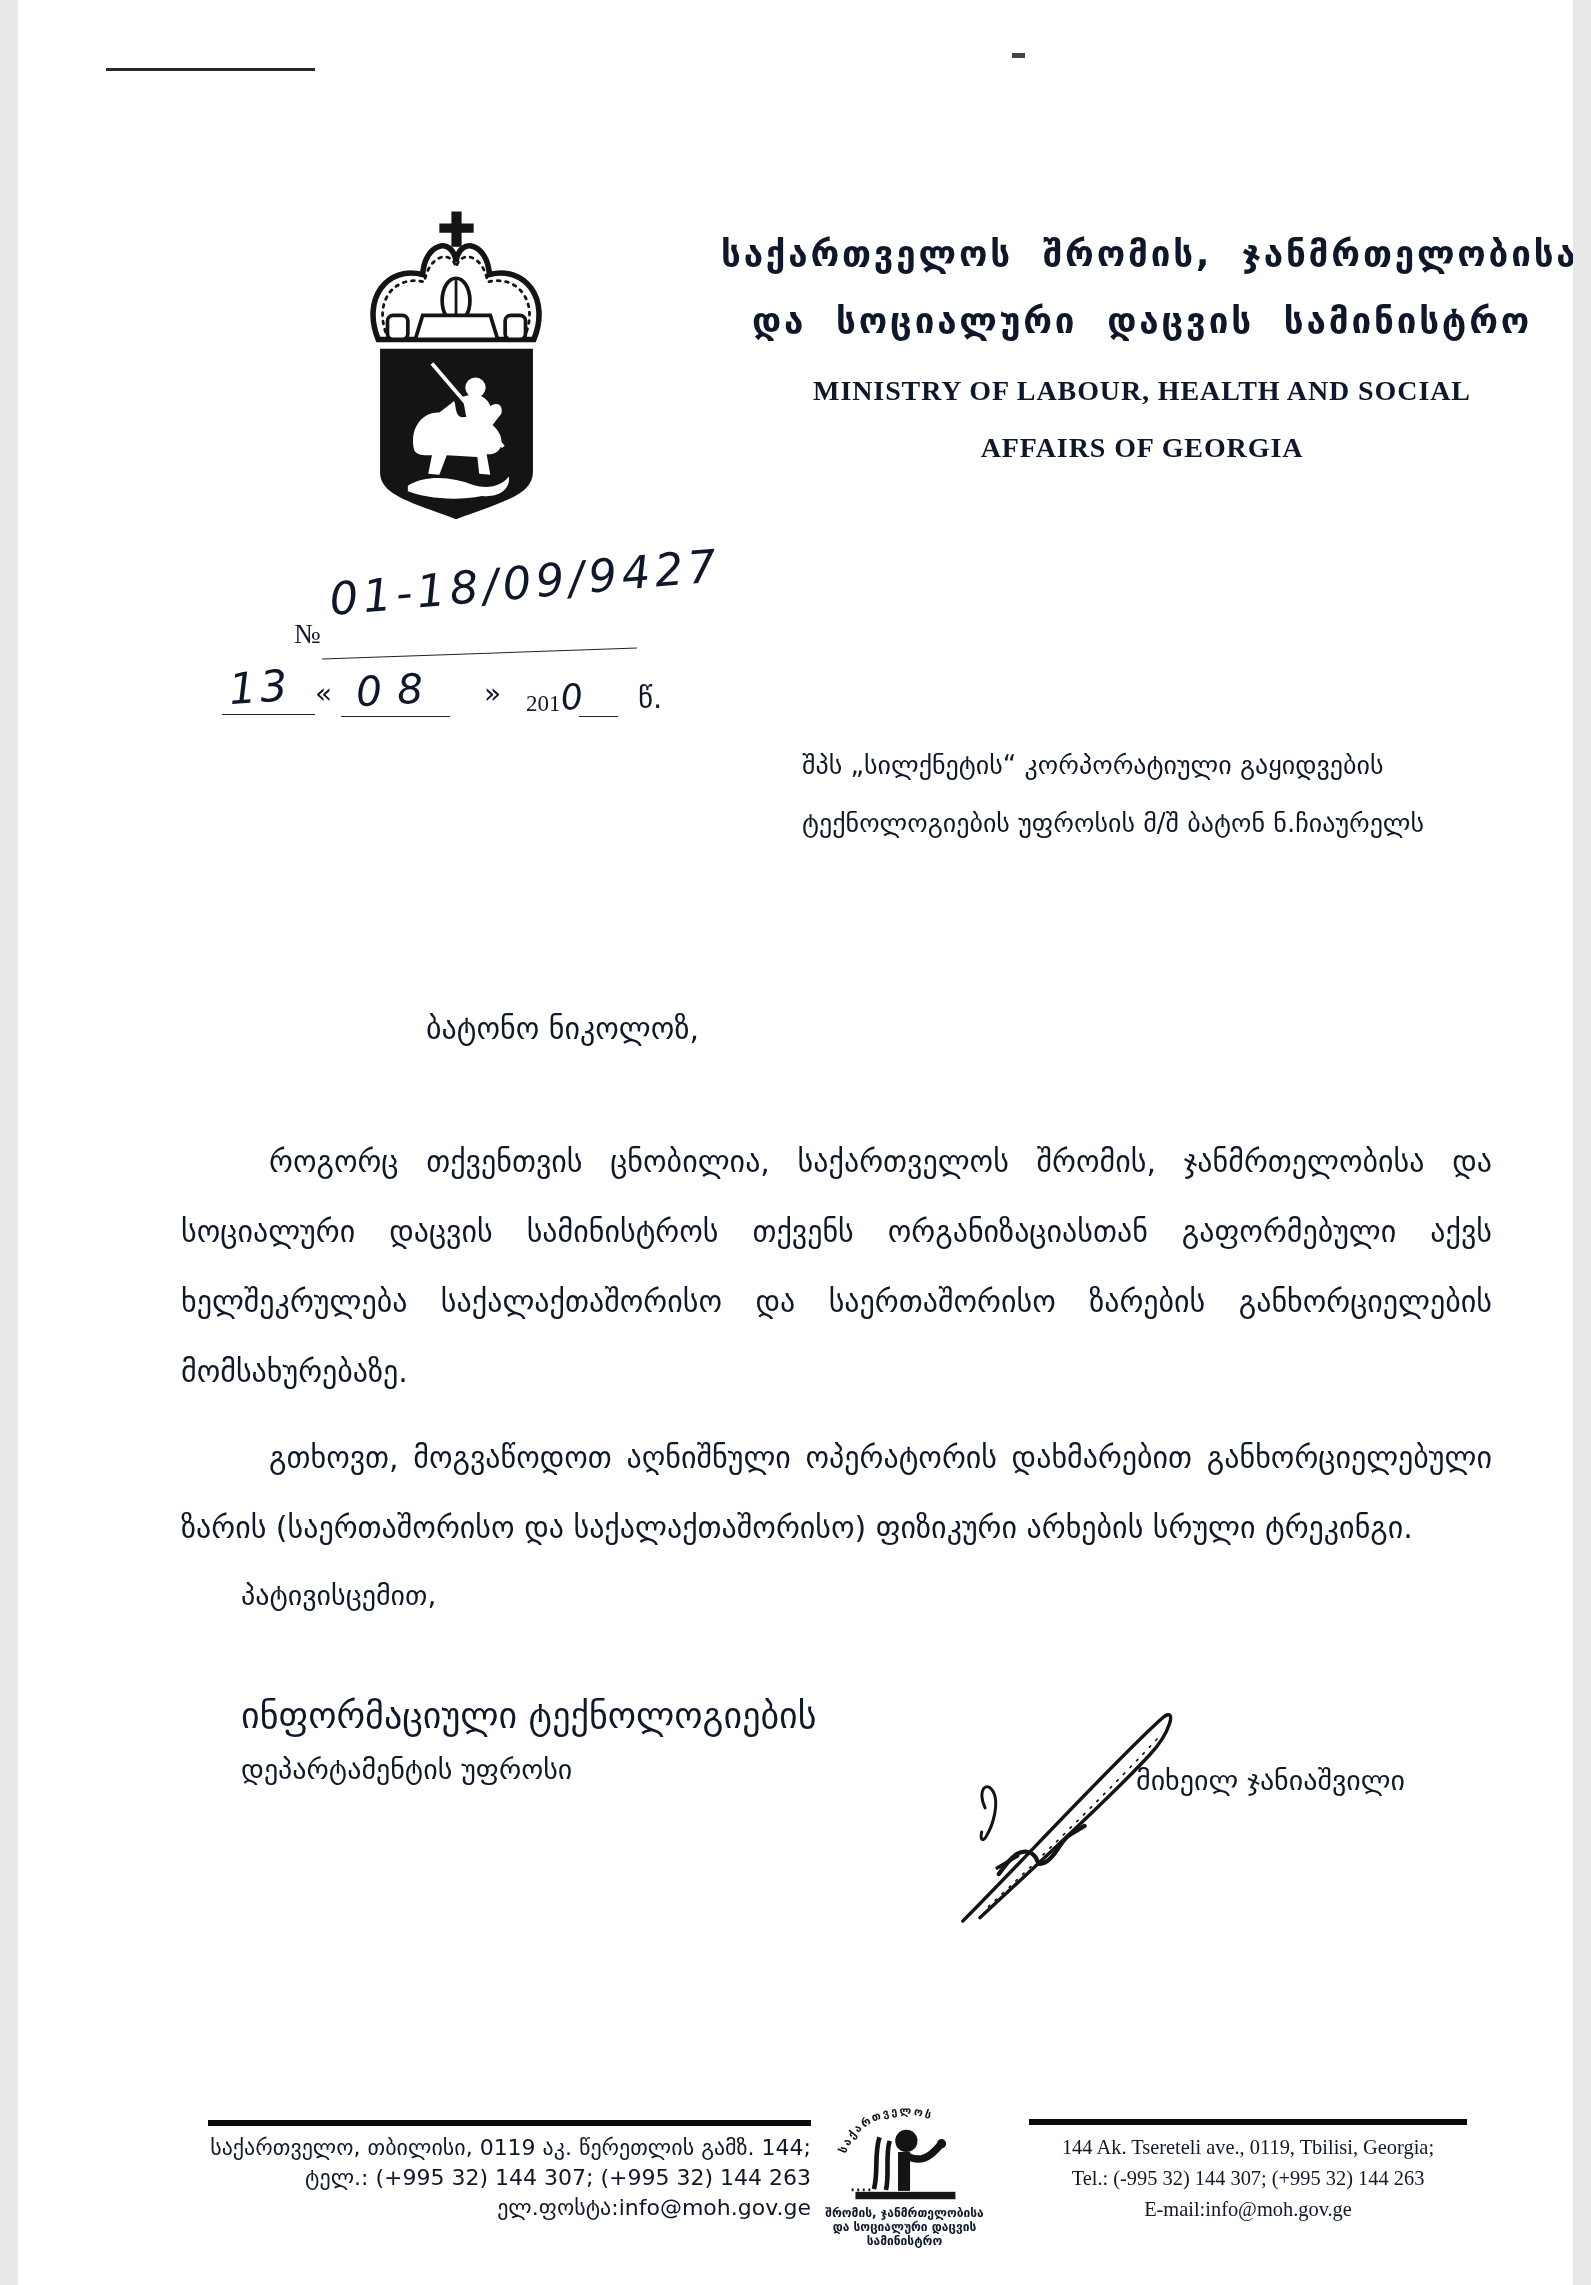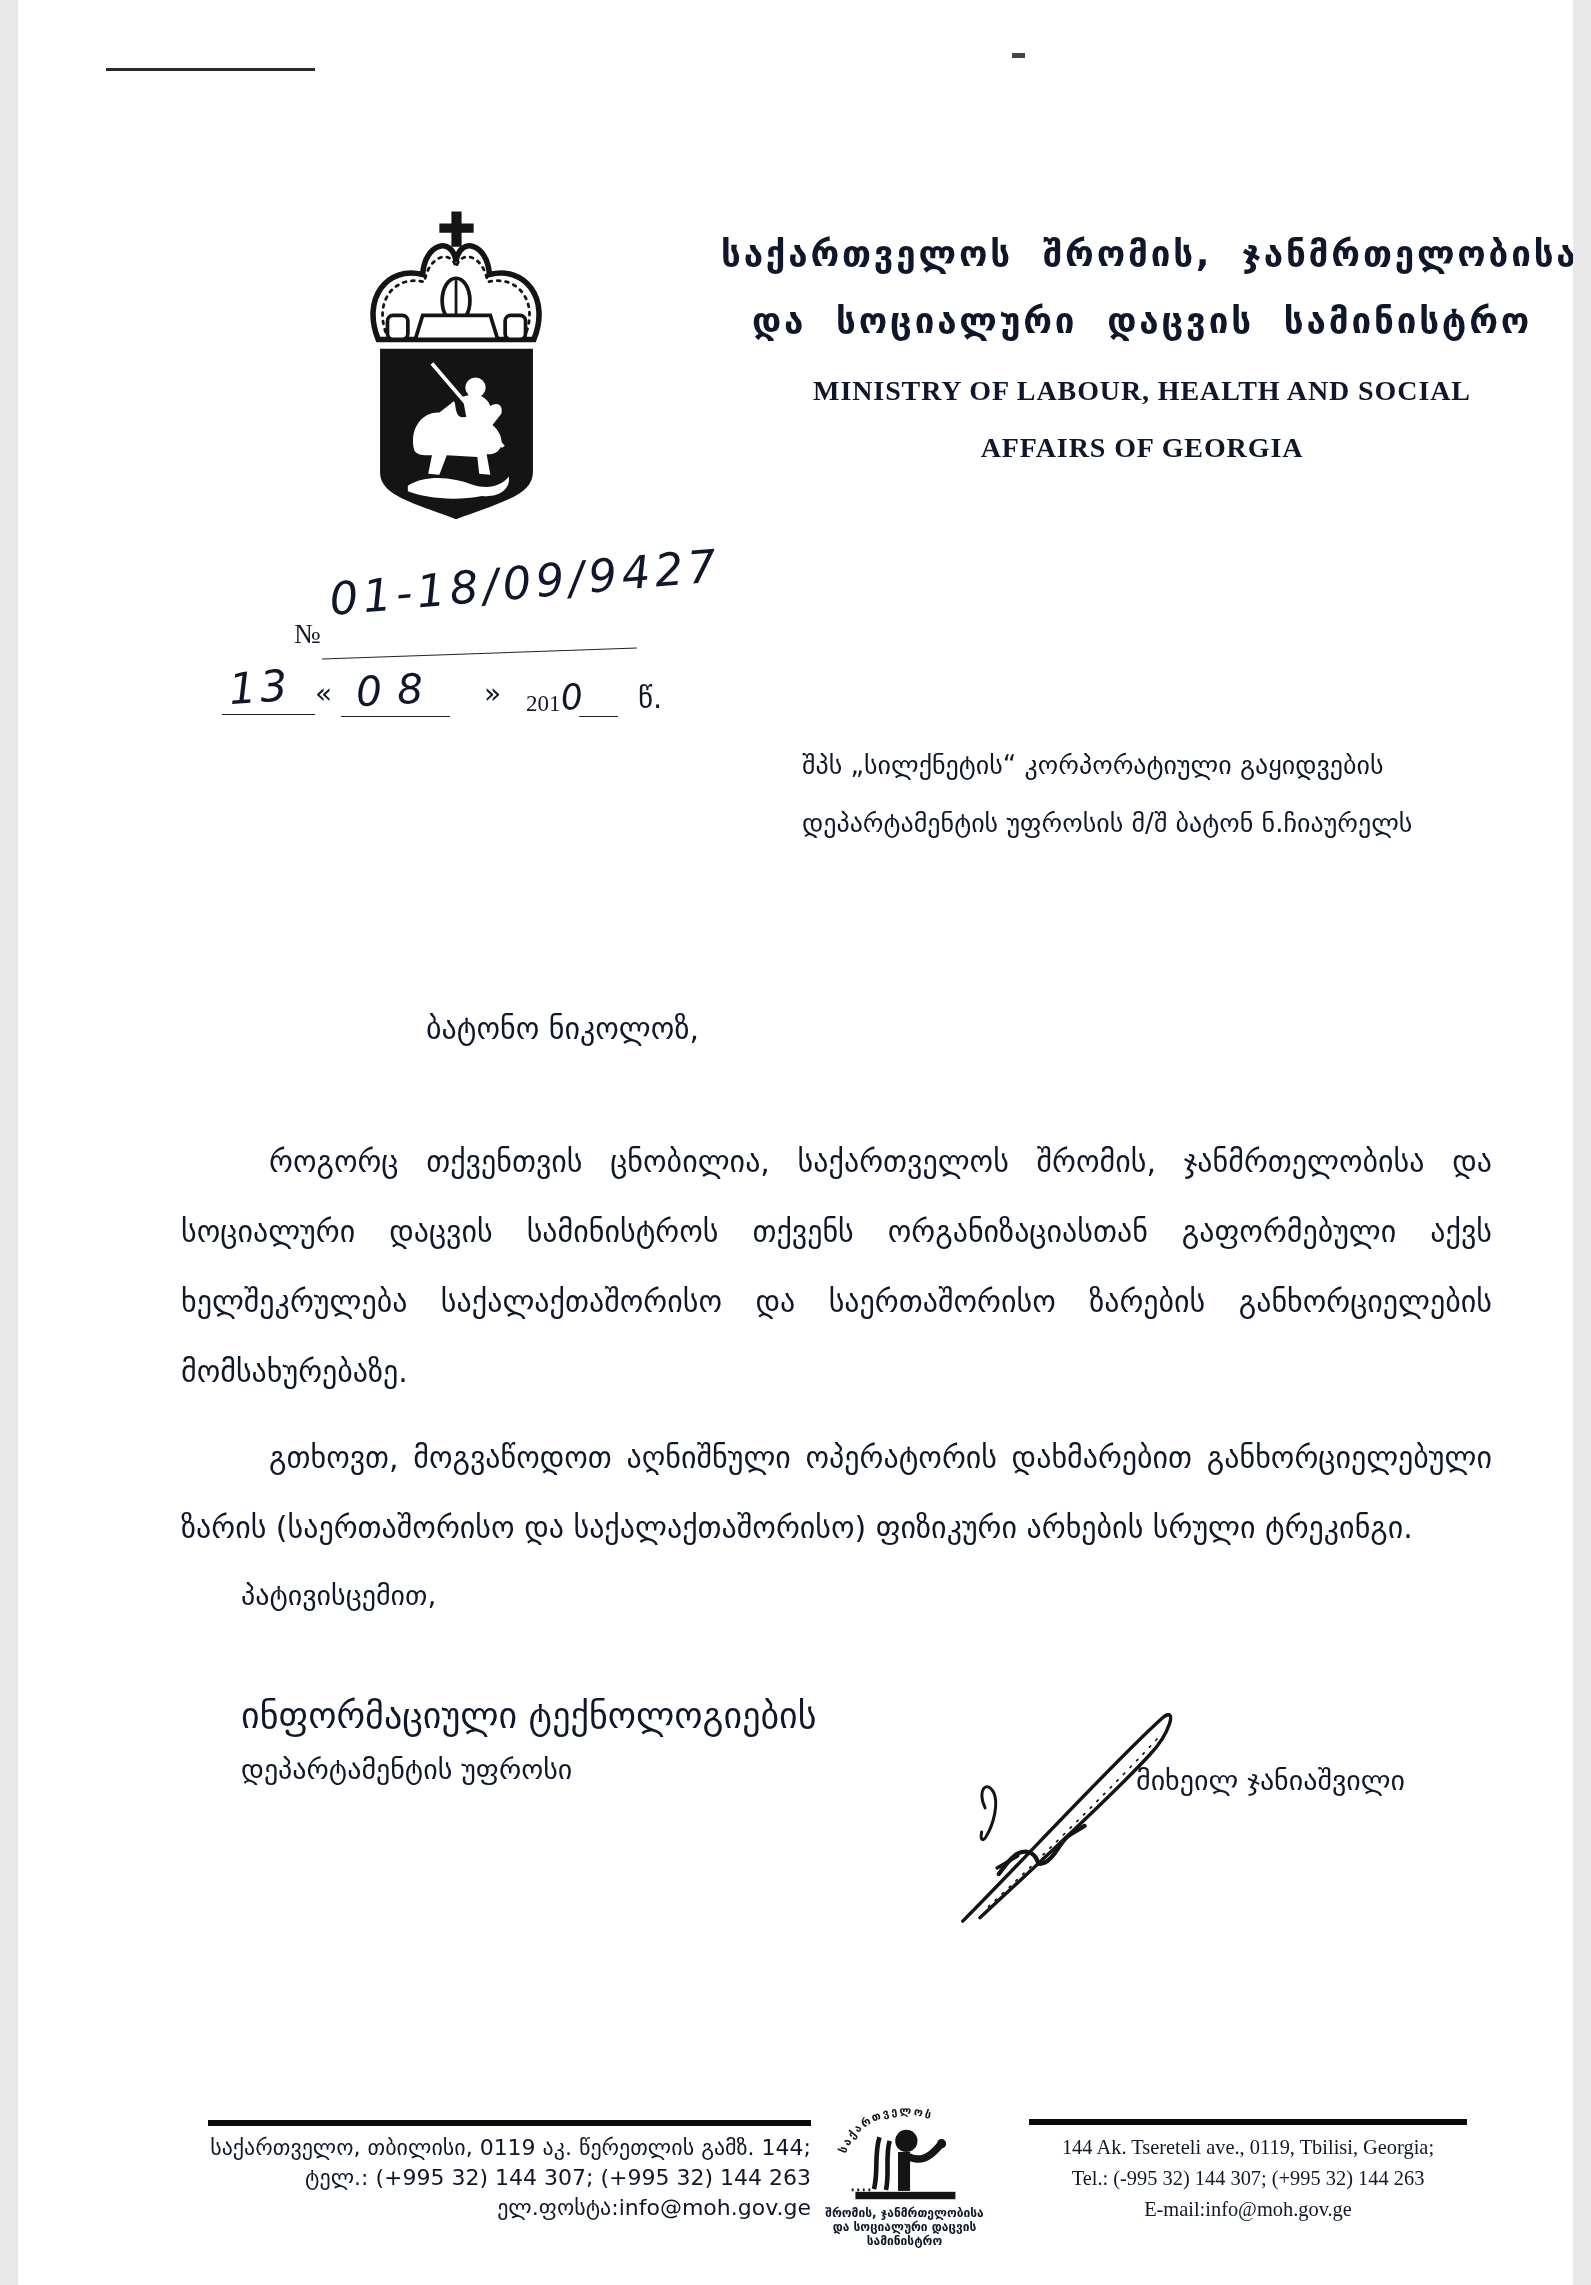--- a/index.html
+++ b/index.html
@@ -122,21 +122,21 @@
   <div class="abs month-underline"></div>
   <div class="abs quote-close">»</div>
   <div class="abs year-wrap">
     <span class="year-printed">201</span><span class="hand year-hand">0</span>
   </div>
   <div class="abs year-underline"></div>
   <div class="abs year-suffix">წ.</div>
 
   <div class="abs addressee">
     <div>შპს „სილქნეტის“ კორპორატიული გაყიდვების</div>
-    <div>დეპარტამენტის უფროსის მ/შ ბატონ ნ.ჩიაურელს</div>
+    <div>ტექნოლოგიების უფროსის მ/შ ბატონ ნ.ჩიაურელს</div>
   </div>
 
   <div class="abs salutation">ბატონო ნიკოლოზ,</div>
 
   <div class="abs body-text">
     <p>როგორც თქვენთვის ცნობილია, საქართველოს შრომის, ჯანმრთელობისა და სოციალური დაცვის სამინისტროს თქვენს ორგანიზაციასთან გაფორმებული აქვს ხელშეკრულება საქალაქთაშორისო და საერთაშორისო ზარების განხორციელების მომსახურებაზე.</p>
     <p>გთხოვთ, მოგვაწოდოთ აღნიშნული ოპერატორის დახმარებით განხორციელებული ზარის (საერთაშორისო და საქალაქთაშორისო) ფიზიკური არხების სრული ტრეკინგი.</p>
   </div>
 
   <div class="abs regards">პატივისცემით,</div>

